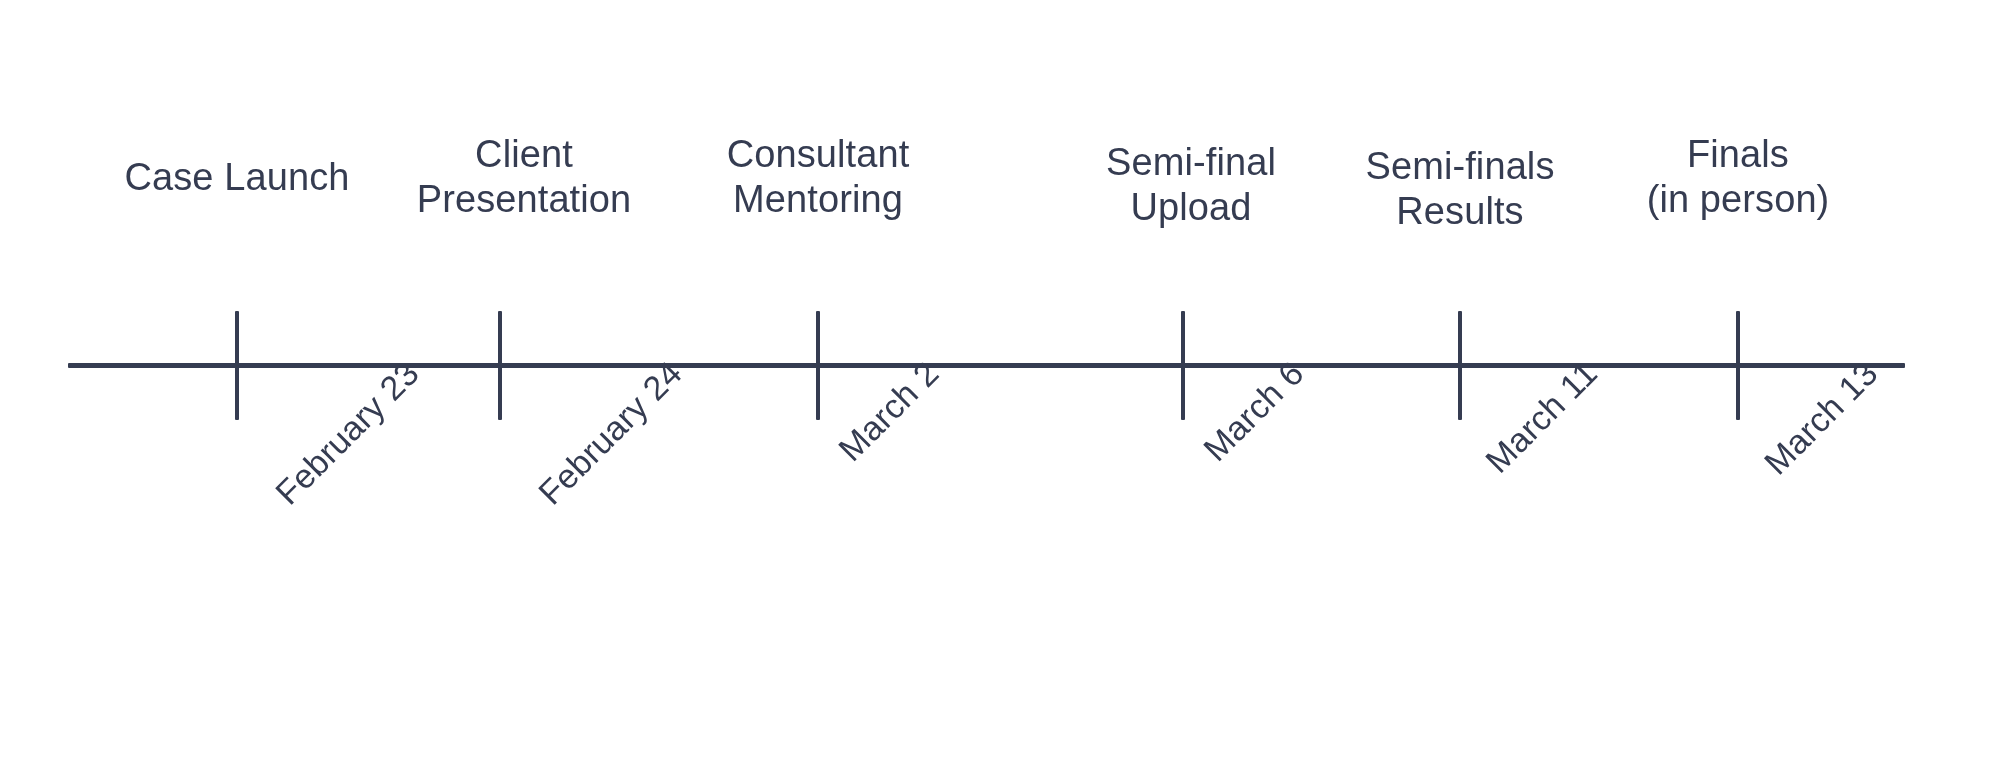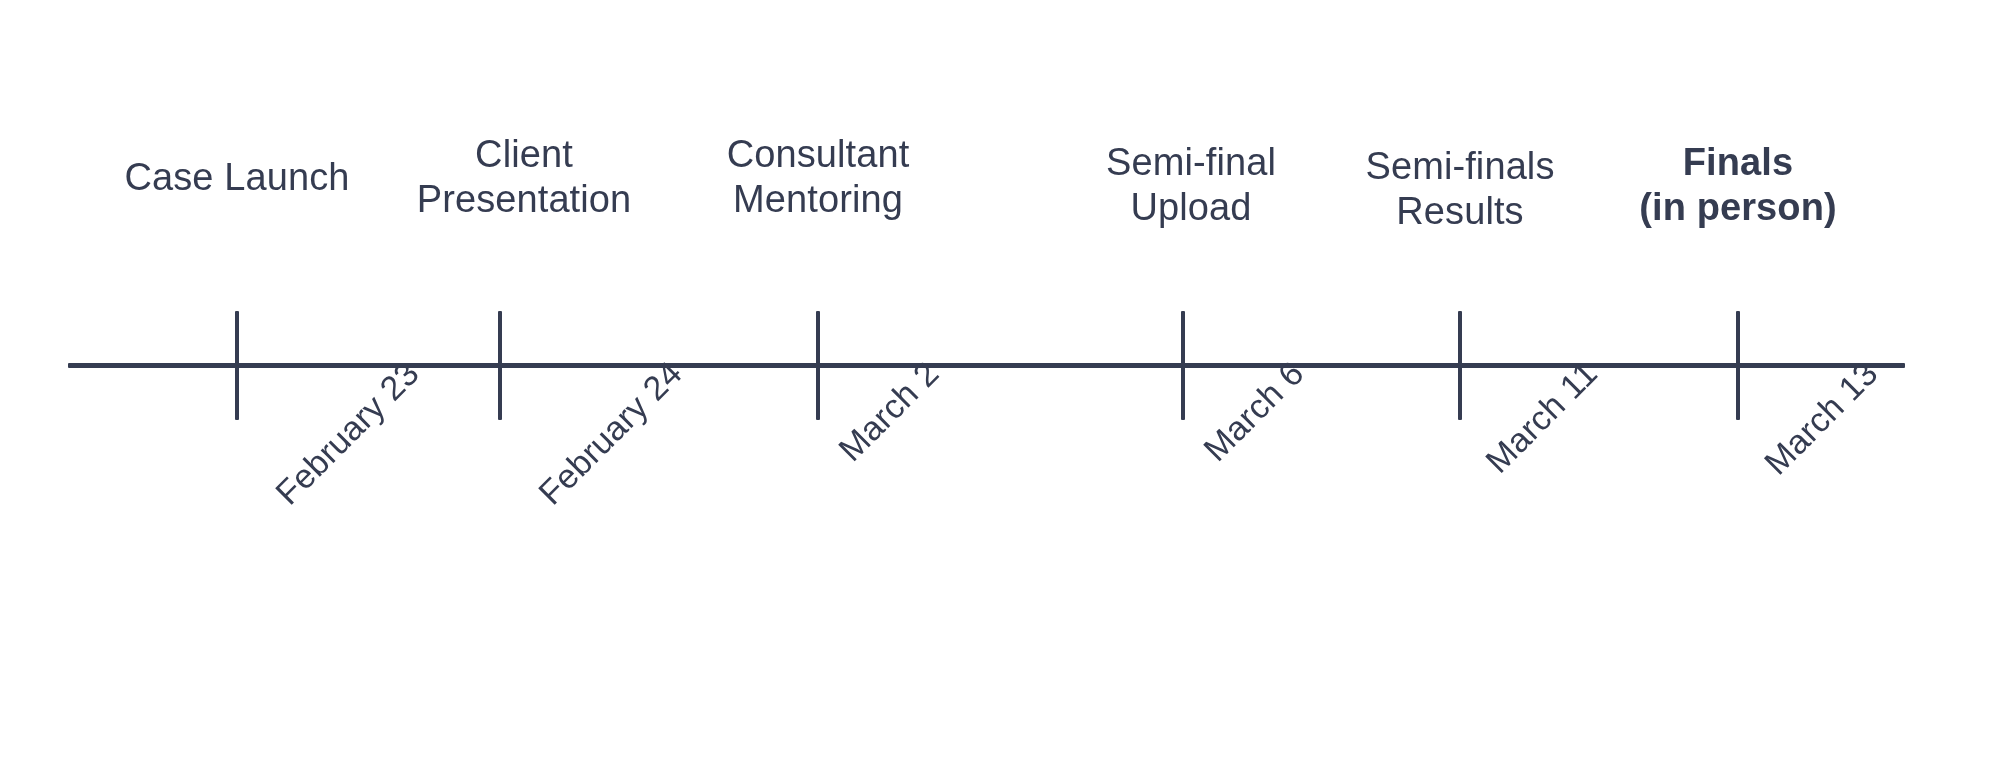--- a/index.html
+++ b/index.html
@@ -75,21 +75,21 @@
 
   <div class="event-label" style="left:237px; top:155px;">Case Launch</div>
   <div class="event-label" style="left:500px; top:132px;margin-left:24px;">Client
 Presentation</div>
   <div class="event-label" style="left:818px; top:132px;text-align:center;">Consultant
 Mentoring</div>
   <div class="event-label" style="left:1183px; top:140px;margin-left:8px;">Semi-final
 Upload</div>
   <div class="event-label" style="left:1460px; top:144px;">Semi-finals
 Results</div>
-  <div class="event-label" style="left:1738px; top:140px;font-weight:bold;">Finals
+  <div class="event-label" style="left:1738px; top:132px;">Finals
 (in person)</div>
 
   <div class="date-label" style="left:227px; top:350px;">February 23</div>
   <div class="date-label" style="left:490px; top:350px;">February 24</div>
   <div class="date-label" style="left:808px; top:350px;">March 2</div>
   <div class="date-label" style="left:1173px; top:350px;">March 6</div>
   <div class="date-label" style="left:1450px; top:350px;">March 11</div>
   <div class="date-label" style="left:1728px; top:350px;">March 13</div>
 
 </div>

